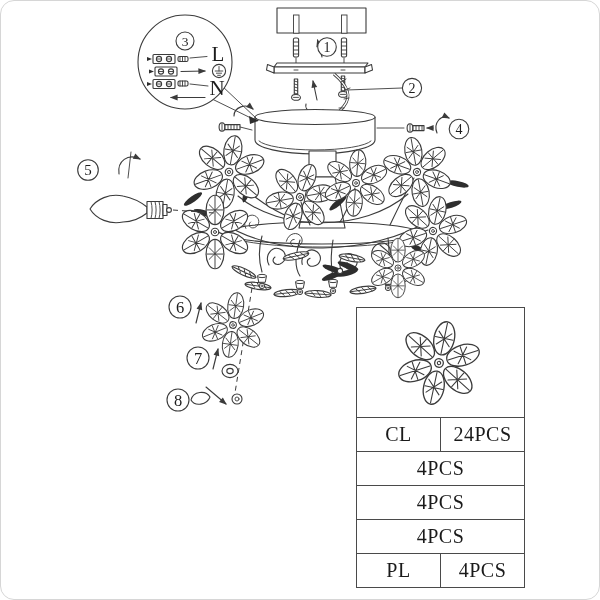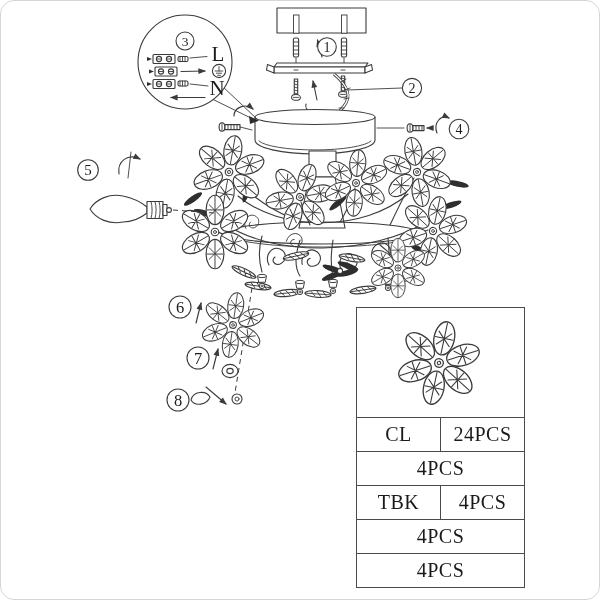--- a/index.html
+++ b/index.html
@@ -314,25 +314,25 @@
       </svg>
     </div>
     <div class="pt-row">
       <div class="pt-code">CL</div>
       <div class="pt-qty">24PCS</div>
     </div>
     <div class="pt-row">
       <div class="pt-qty">4PCS</div>
     </div>
     <div class="pt-row">
-      <div class="pt-code">TBK</div>
       <div class="pt-qty">4PCS</div>
     </div>
     <div class="pt-row">
       <div class="pt-qty">4PCS</div>
     </div>
     <div class="pt-row">
+      <div class="pt-code">PL</div>
       <div class="pt-qty">4PCS</div>
     </div>
   </div>
 
   <div class="frame"></div>
 </div>
 
 </body></html>

